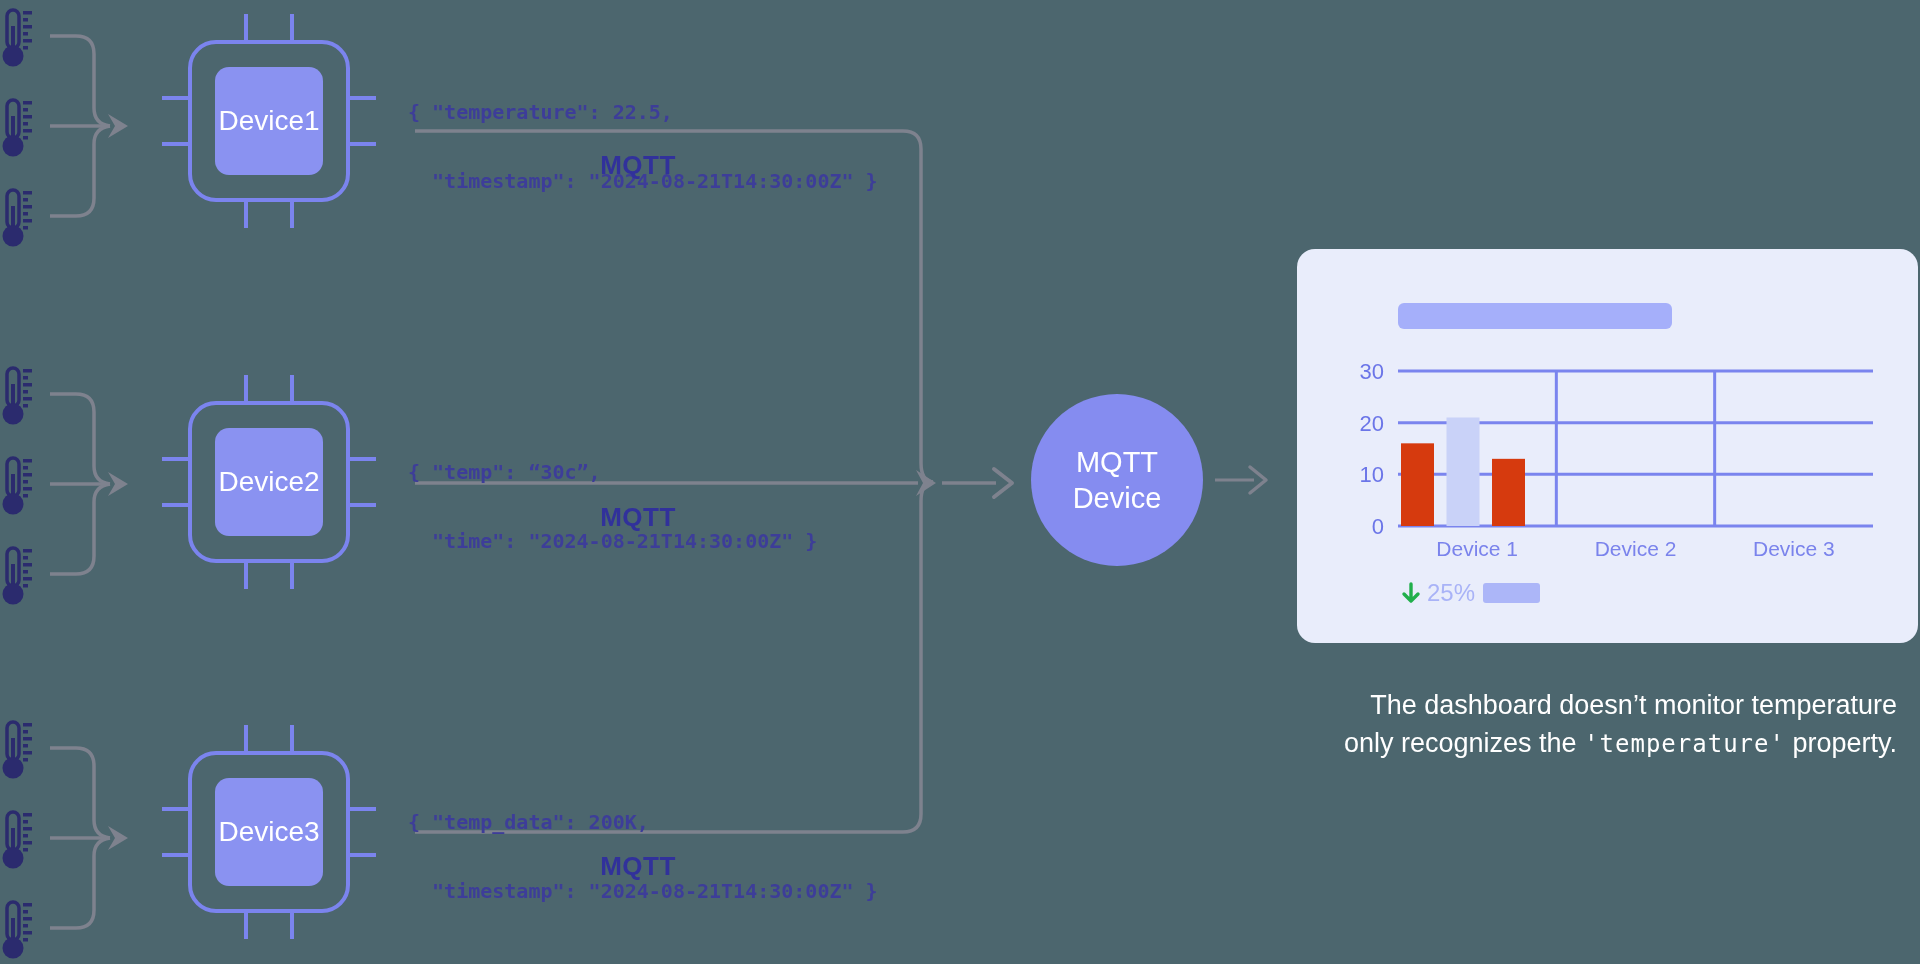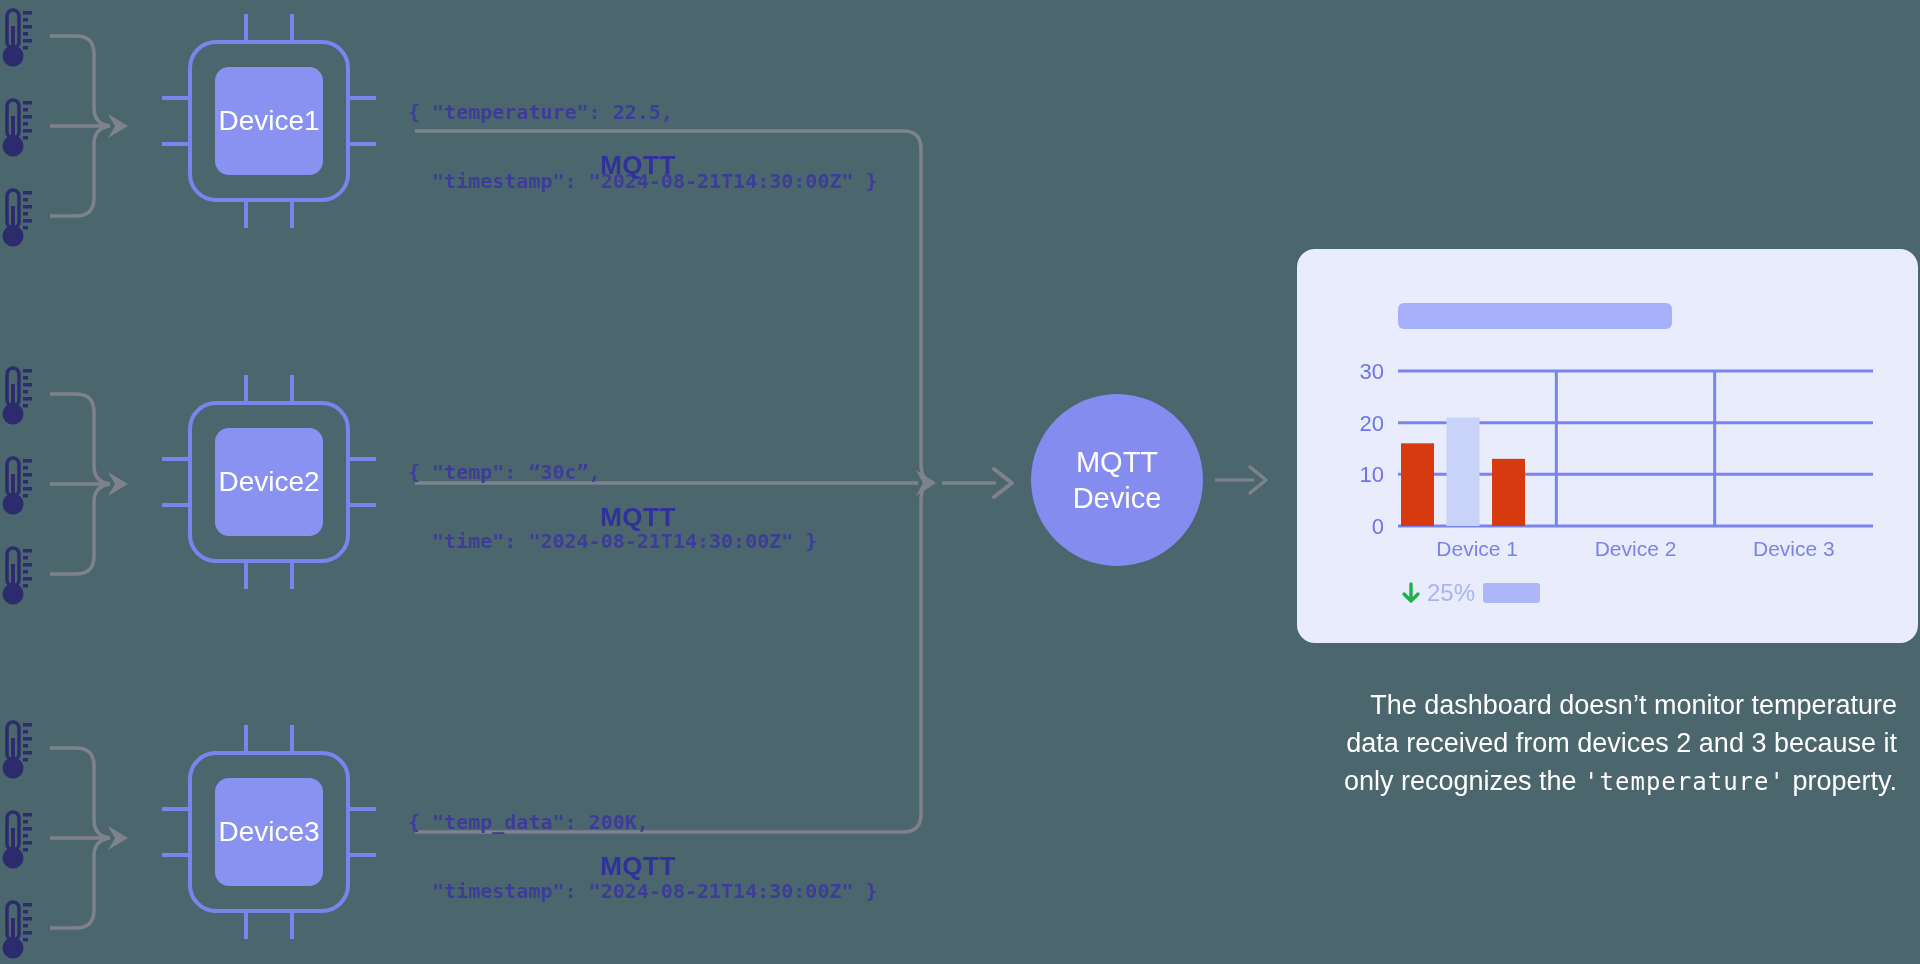--- a/index.html
+++ b/index.html
@@ -183,17 +183,16 @@
       <svg width="20" height="24" viewBox="0 0 20 24">
         <path d="M10,3 V19 M3,13 L10,20 L17,13" fill="none" stroke="#21AF4B" stroke-width="3.4" stroke-linecap="round" stroke-linejoin="round"></path>
       </svg>
       <span class="stat-value">25%</span>
       <span class="stat-bar"></span>
     </div>
   </div>
 
   <div class="caption">
     <div>The dashboard doesn’t monitor temperature</div>
-    <div>data received from devices 2 and 3 because it</div>
     <div><span>only recognizes the </span><span class="code">'temperature'</span><span> property.</span></div>
   </div>
 
 </div>
 
 </body></html>

